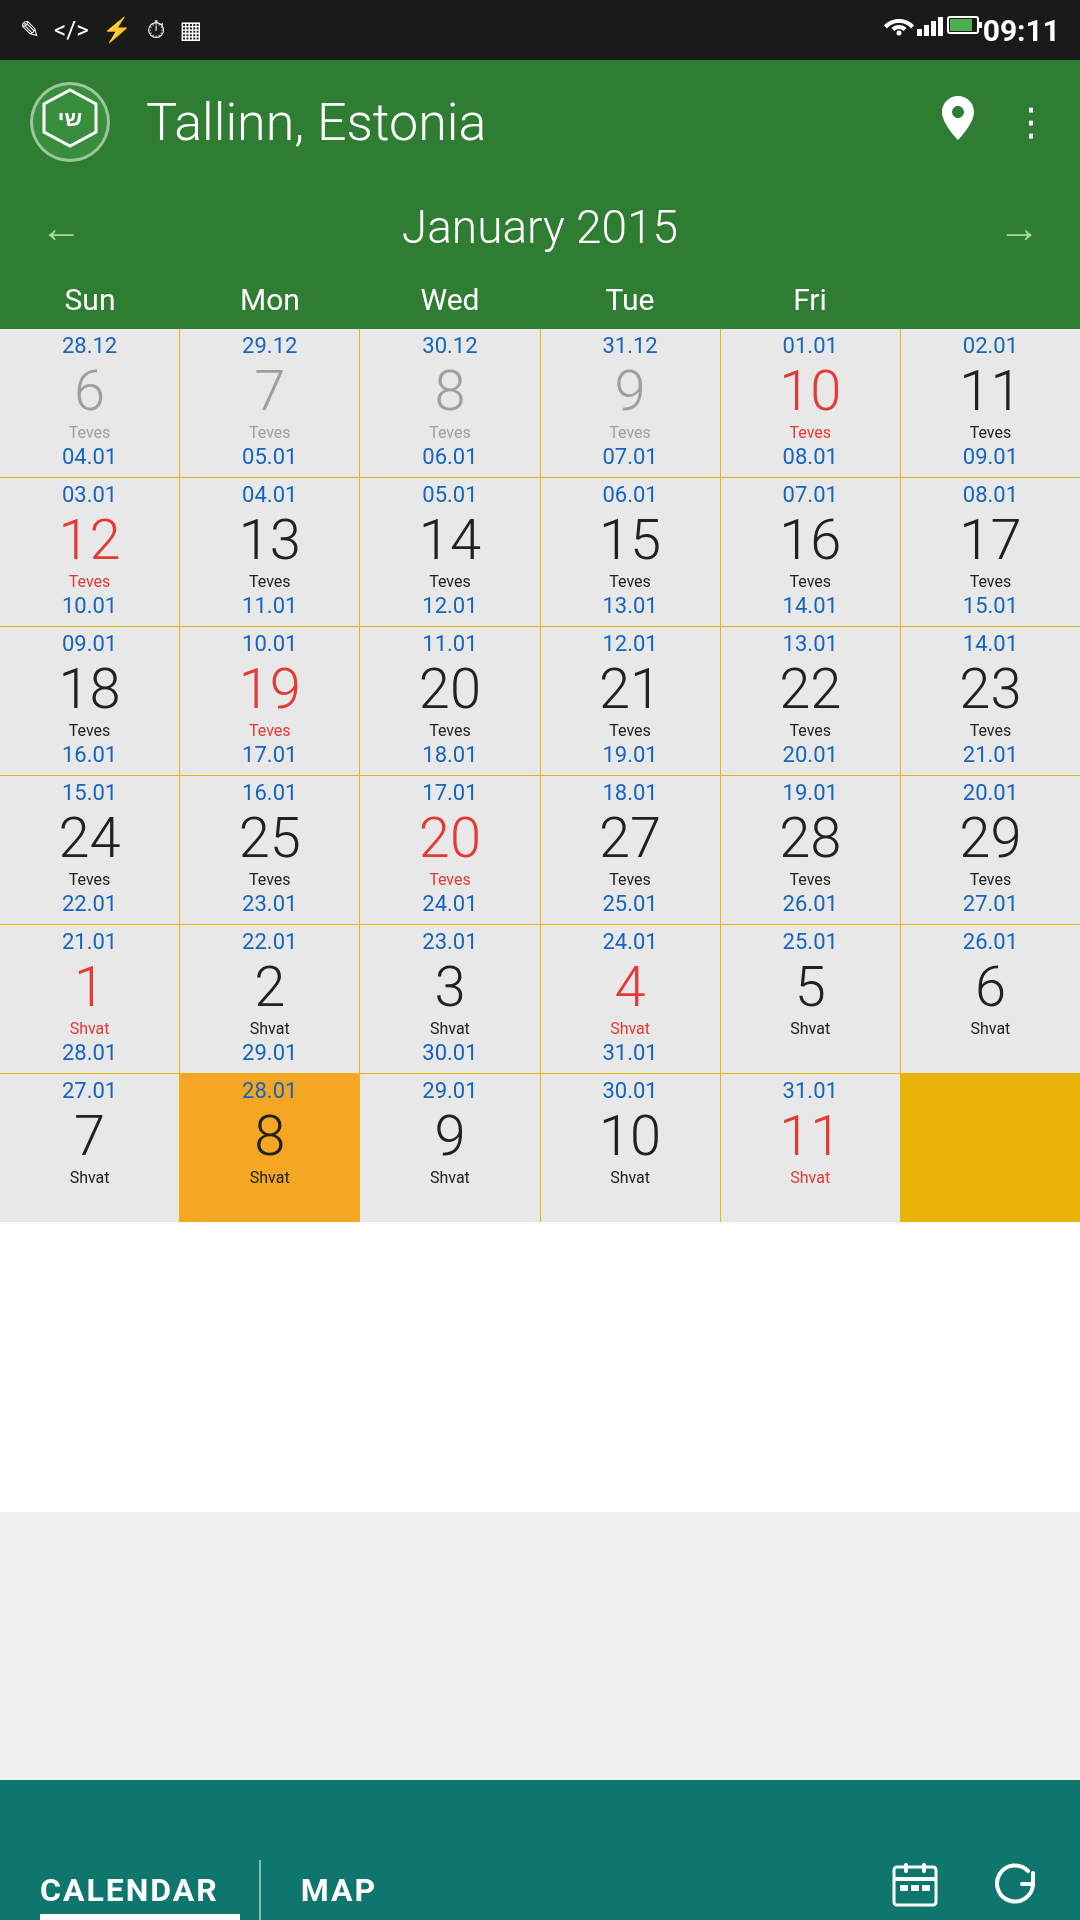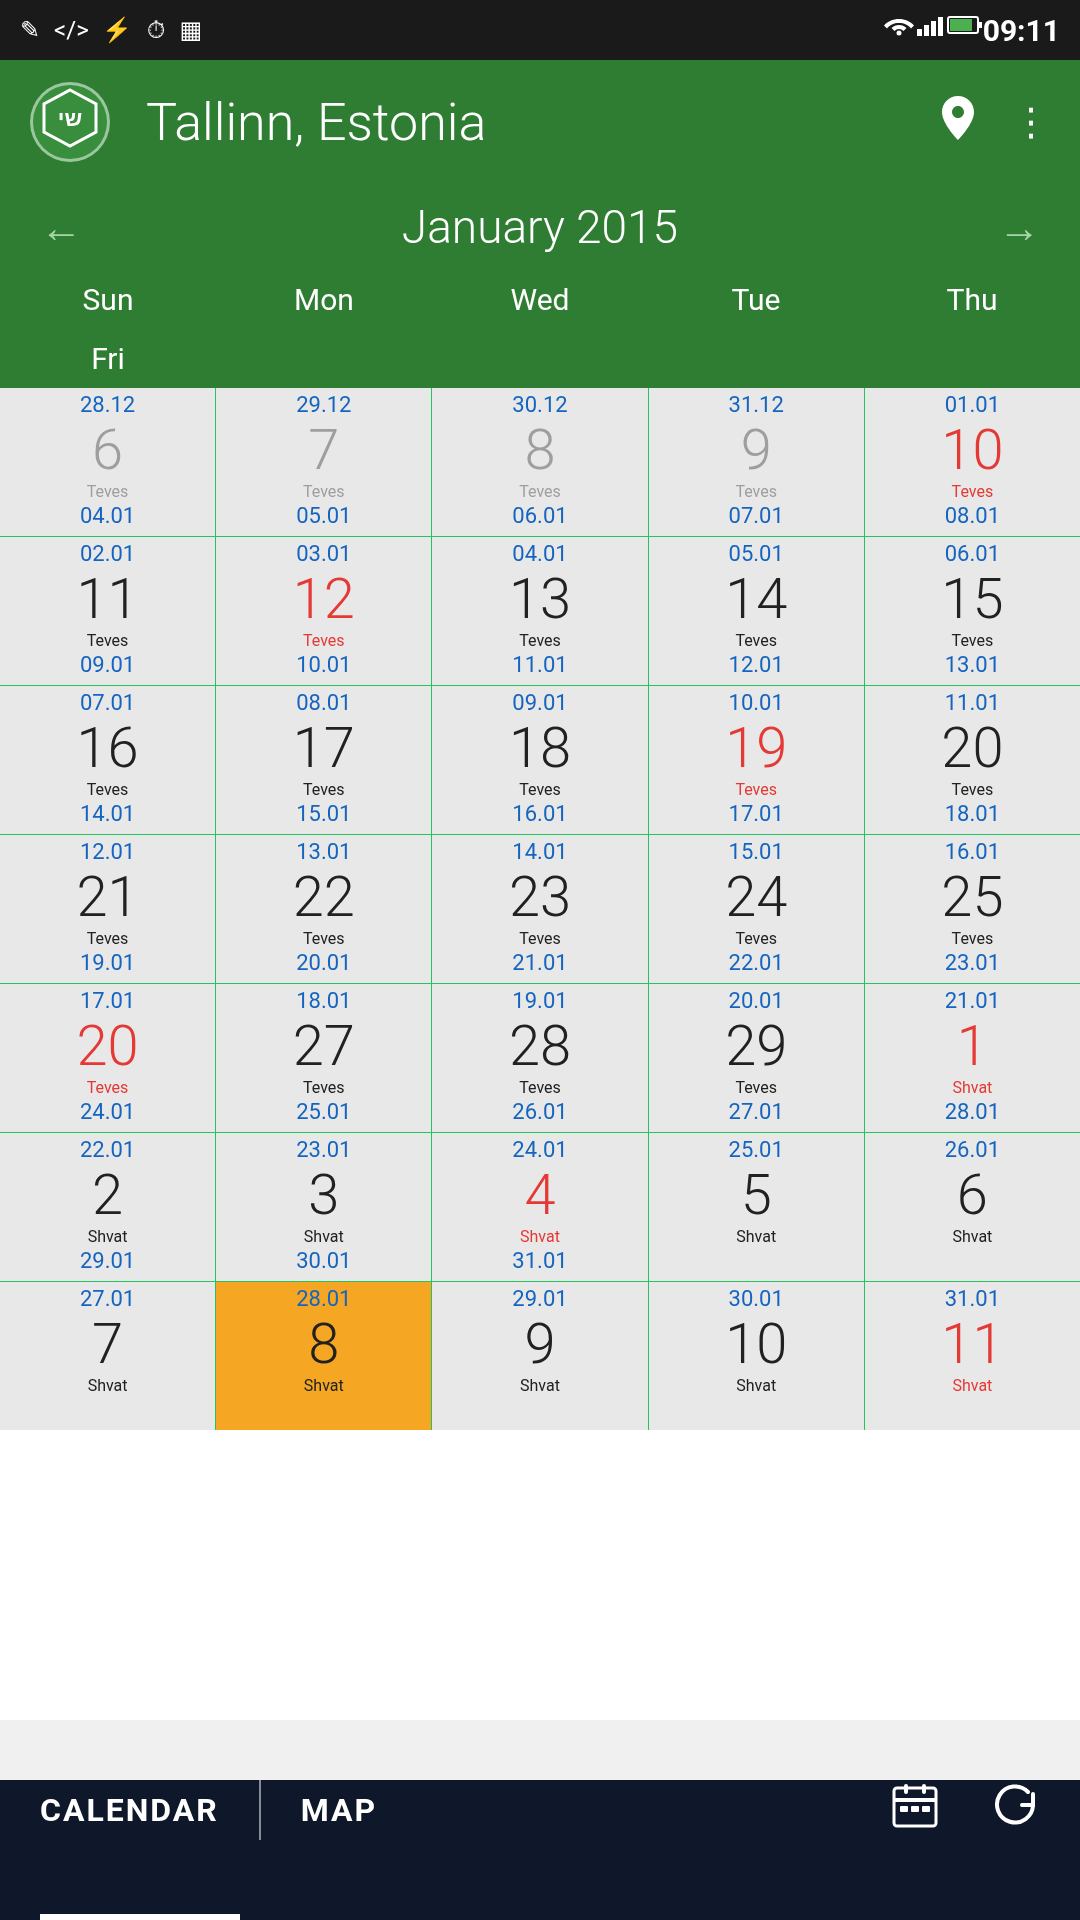--- a/index.html
+++ b/index.html
@@ -109,37 +109,37 @@
     }
 
     
     #calendar-container {
       background: #d0d0d0;
     }
 
     
     .day-headers {
       display: grid;
-      grid-template-columns: repeat(5, 1fr);
+      grid-template-columns: repeat(6, 1fr);
       background: #2e7d32;
     }
     .day-header {
       color: white;
       font-size: 30px;
       text-align: center;
       padding: 12px 0;
     }
     .day-header.sat { color: #ef9a9a; }
 
     
     .calendar-grid {
       display: grid;
-      grid-template-columns: repeat(5, 1fr);
+      grid-template-columns: repeat(6, 1fr);
       gap: 1px;
-      background: #22c55e;
+      background: #eab308;
     }
     .calendar-cell {
       background: #e8e8e8;
       display: flex;
       flex-direction: column;
       align-items: center;
       padding: 4px 0 6px;
       min-height: 148px;
       position: relative;
     }
@@ -179,24 +179,24 @@
       flex: 1;
       background: white;
       height: 290px;
     }
 
     
     #bottom-nav {
       position: absolute;
       bottom: 0;
       width: 100%;
-      background: #0f172a;
+      background: #0f766e;
       height: 140px;
       display: flex;
-      align-items: flex-start;
+      align-items: flex-end;
     }
     .bottom-nav-left {
       display: flex;
       align-items: center;
       flex: 1;
     }
     .bottom-nav-item {
       color: white;
       font-size: 32px;
       font-weight: bold;
@@ -292,21 +292,20 @@
   <span class="month-title">January 2015</span>
   <span class="nav-arrow nav-arrow-right">→</span>
 </div>
 
 <div id="calendar-container">
   <div class="day-headers">
     <span class="day-header">Sun</span>
     <span class="day-header">Mon</span>
     <span class="day-header">Wed</span>
     <span class="day-header">Tue</span>
-    <span class="day-header">Thu</span>
     <span class="day-header">Fri</span>
   </div>
   <div class="calendar-grid" id="calendar-grid">
   <div class="calendar-cell">
         <span class="cell-top-date">28.12</span>
         <span class="cell-day-num gray">6</span>
         <span class="cell-hebrew gray">Teves</span>
         <span class="cell-bottom-date">04.01</span>
       </div>
       <div class="calendar-cell">

